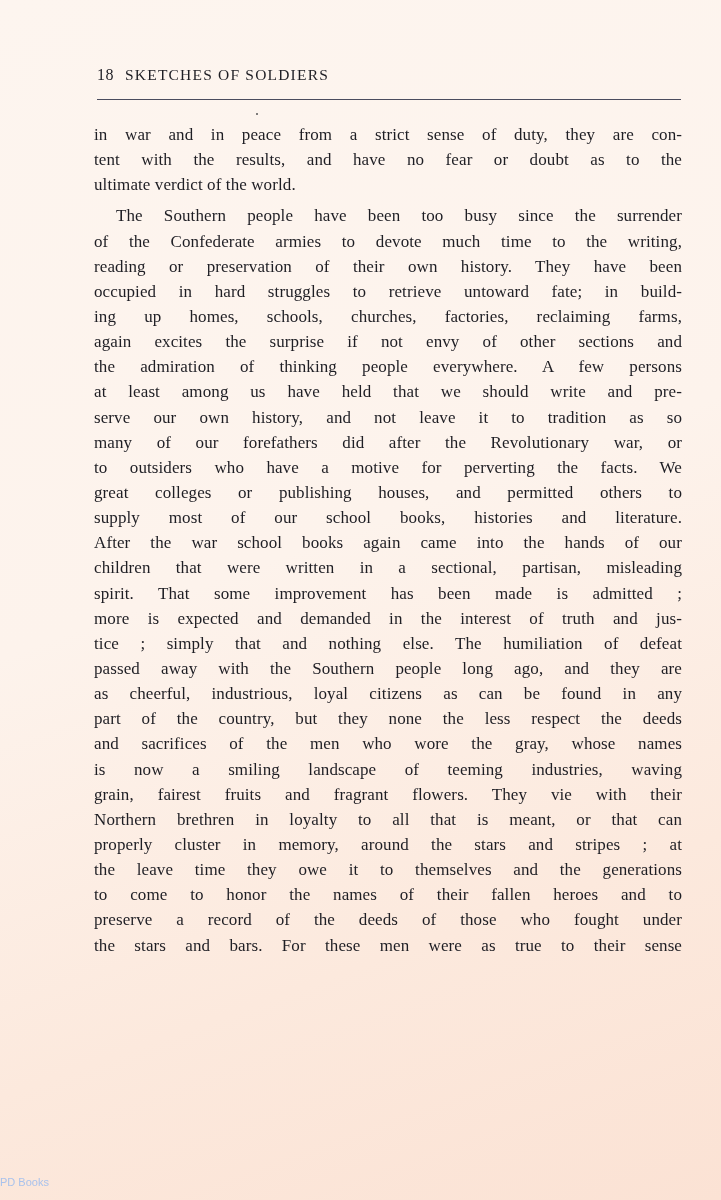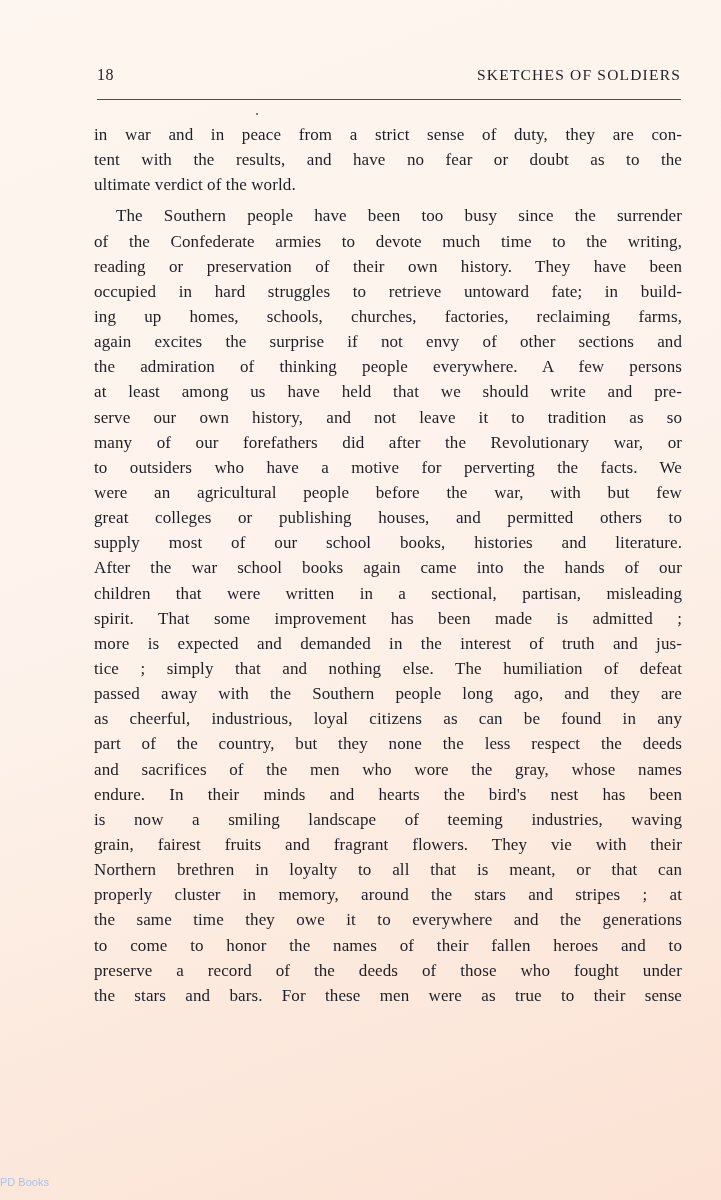--- a/index.html
+++ b/index.html
@@ -32,21 +32,21 @@
     left: 0;
     top: 0;
     font-size: 16px;
     letter-spacing: 0.5px;
   }
   .running-title {
     position: absolute;
     left: 16px;
     right: 0;
     top: 0;
-    text-align: right;
+    text-align: left;
     font-size: 15.5px;
     letter-spacing: 1.2px;
     padding-left: 12px;
   }
   .head-rule {
     position: absolute;
     top: 99px;
     left: 97px;
     width: 584px;
     height: 0;
@@ -125,38 +125,36 @@
       <span class="line">of the Confederate armies to devote much time to the writing,</span>
       <span class="line">reading or preservation of their own history.  They have been</span>
       <span class="line">occupied in hard struggles to retrieve untoward fate; in build-</span>
       <span class="line">ing up homes, schools, churches, factories, reclaiming farms,</span>
       <span class="line">again excites the surprise if not envy of other sections and</span>
       <span class="line">the admiration of thinking people everywhere.  A few persons</span>
       <span class="line">at least among us have held that we should write and pre-</span>
       <span class="line">serve our own history, and not leave it to tradition as so</span>
       <span class="line">many of our forefathers did after the Revolutionary war, or</span>
       <span class="line">to outsiders who have a motive for perverting the facts.  We</span>
-      <span class="line">were an agricultural people before the war, with but few</span>
       <span class="line">great colleges or publishing houses, and permitted others to</span>
       <span class="line">supply most of our school books, histories and literature.</span>
       <span class="line">After the war school books again came into the hands of our</span>
       <span class="line">children that were written in a sectional, partisan, misleading</span>
       <span class="line">spirit.  That some improvement has been made is admitted ;</span>
       <span class="line">more is expected and demanded in the interest of truth and jus-</span>
       <span class="line">tice ; simply that and nothing else.  The humiliation of defeat</span>
       <span class="line">passed away with the Southern people long ago, and they are</span>
       <span class="line">as cheerful, industrious, loyal citizens as can be found in any</span>
       <span class="line">part of the country, but they none the less respect the deeds</span>
       <span class="line">and sacrifices of the men who wore the gray, whose names</span>
-      <span class="line">endure.  In their minds and hearts the bird's nest has been</span>
       <span class="line">is now a smiling landscape of teeming industries, waving</span>
       <span class="line">grain, fairest fruits and fragrant flowers.  They vie with their</span>
       <span class="line">Northern brethren in loyalty to all that is meant, or that can</span>
       <span class="line">properly cluster in memory, around the stars and stripes ; at</span>
-      <span class="line">the same time they owe it to everywhere and the generations</span>
+      <span class="line">the leave time they owe it to themselves and the generations</span>
       <span class="line">to come to honor the names of their fallen heroes and to</span>
       <span class="line">preserve a record of the deeds of those who fought under</span>
       <span class="line">the stars and bars.  For these men were as true to their sense</span>
     </div>
   </div>
 
   <div class="watermark">PD Books</div>
 </div>
 
 </body></html>

